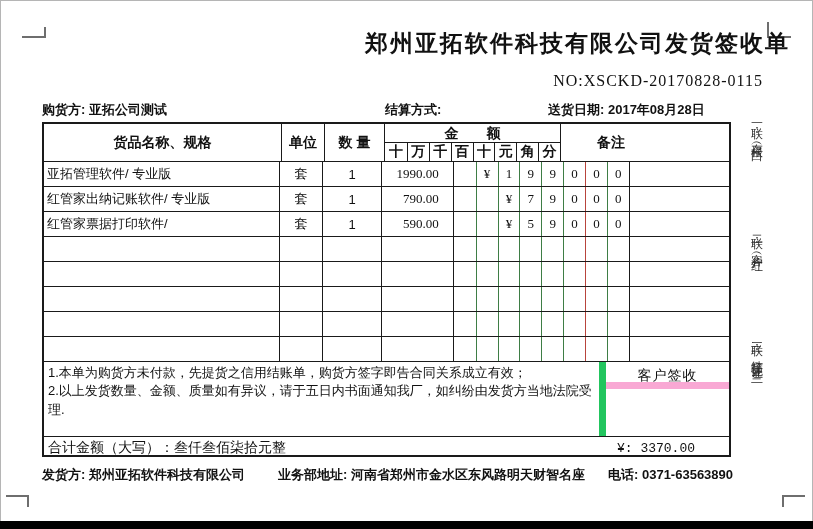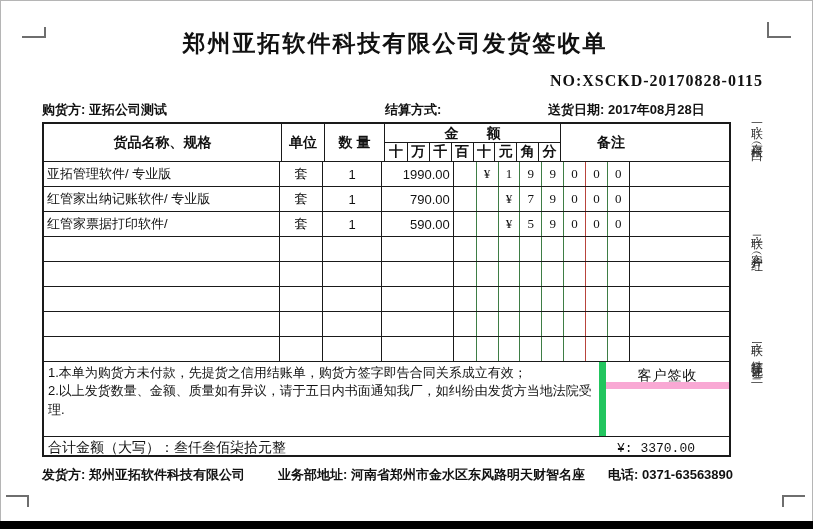--- a/index.html
+++ b/index.html
@@ -9,23 +9,23 @@
   .page-border { position:absolute; inset:0; border:1px solid #b5b5b5; pointer-events:none; }
   .bottom-bar { position:absolute; left:0; right:0; bottom:0; height:8px; background:#000; }
 
   
   .crop { position:absolute; }
   .crop.tl { left:22px; top:27px;  width:24px; height:11px; border-right:2px solid #6e6e6e; border-bottom:2px solid #6e6e6e; }
   .crop.tr { left:767px; top:22px; width:24px; height:16px; border-left:2px solid #6e6e6e; border-bottom:2px solid #6e6e6e; }
   .crop.bl { left:6px;  top:495px; width:23px; height:12px; border-right:2px solid #6e6e6e; border-top:2px solid #6e6e6e; }
   .crop.br { left:782px; top:495px; width:23px; height:12px; border-left:2px solid #6e6e6e; border-top:2px solid #6e6e6e; }
 
-  .title { position:absolute; top:28px; left:0; width:790px; text-align:center;
+  .title { position:absolute; top:28px; left:0; width:790px; text-align:right;
            font-size:23px; font-weight:bold; letter-spacing:2px; }
-  .doc-no { position:absolute; top:72px; right:50px; font-size:16px; font-weight:bold;
+  .doc-no { position:absolute; top:72px; right:50px; font-size:16px; font-weight:normal;
             font-family:"Liberation Serif", serif; letter-spacing:1px; }
 
   .info-row span { position:absolute; top:101px; font-size:13px; font-weight:bold; white-space:pre; }
   .info-buyer   { left:42px; }
   .info-settle  { left:385px; }
   .info-date    { left:548px; }
 
   
   .tbl { position:absolute; left:42px; top:122px; width:689px; height:335px;
          border:2px solid #1a1a1a; font-size:13px; }
@@ -46,21 +46,21 @@
                font-weight:bold; font-size:14px; line-height:18px; }
   .amt-sub { flex:1; display:flex; }
   .amt-sub .s { width:22px; text-align:center; font-weight:bold; font-size:14px;
                 line-height:17px; border-left:1px solid #1a1a1a; }
   .amt-sub .s:first-child { border-left:none; }
 
   .drow { height:25px; }
   .td { display:flex; align-items:center; }
   .td.name  { padding-left:3px; }
   .td.cen   { justify-content:center; }
-  .td.price { justify-content:flex-end; padding-right:3px; font-family:Liberation Sans, sans-serif; }
+  .td.price { justify-content:flex-end; padding-right:14px; font-family:Liberation Serif, serif; }
   .amt-cells { display:flex; }
   .amt-cells .d { width:22px; text-align:center; line-height:23px;
                   border-left:1px solid #3e7d45; font-family:"Liberation Serif", serif; }
   .amt-cells .d:first-child { border-left:none; }
   .amt-cells .d.red { border-left-color:#b8443c; }
 
   .sp-row { height:75px; }
   .sp-label { width:26px; border-right:1px solid #1a1a1a; text-align:center;
               font-size:13px; line-height:17px; padding:2px 5px 0 5px; word-break:break-all; }
   .sp-text { width:562px; border-right:7px solid #22c55e; padding:2px 4px 0 4px;

